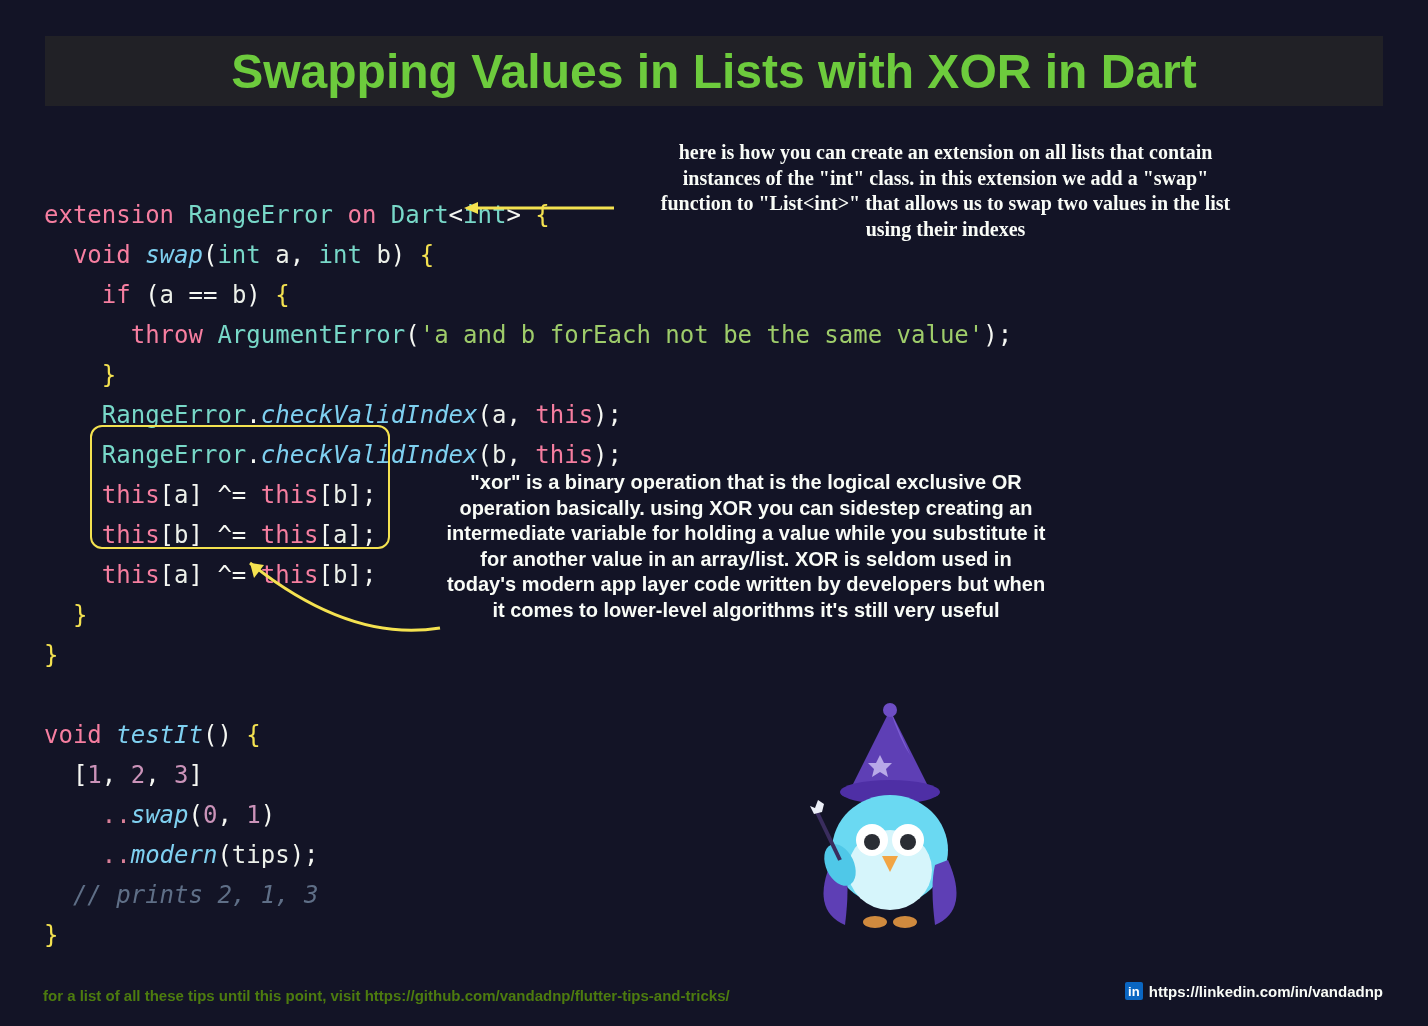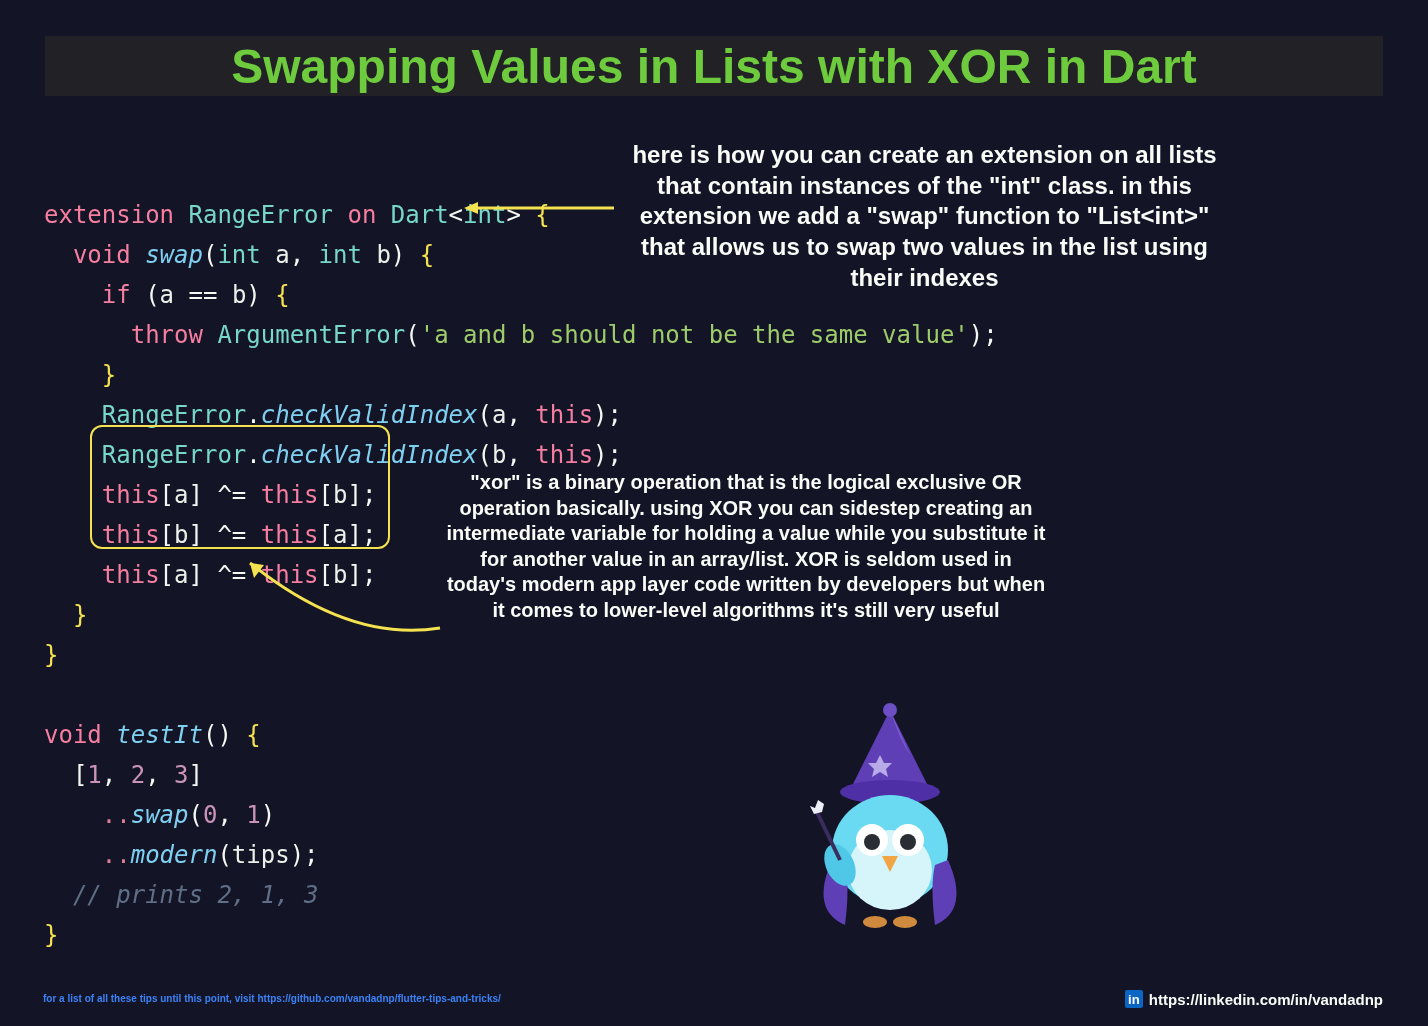--- a/index.html
+++ b/index.html
@@ -9,21 +9,21 @@
     background: #131426;
     font-family: -apple-system, BlinkMacSystemFont, 'Segoe UI', Helvetica, Arial, sans-serif;
     position: relative;
     overflow: hidden;
   }
   .title-bar {
     position: absolute;
     left: 45px;
     top: 36px;
     right: 45px;
-    height: 60px;
+    height: 70px;
     background: #212126;
     display: flex;
     align-items: center;
     justify-content: center;
   }
   .title-text {
     font-size: 48px;
     font-weight: 800;
     color: #6DCB3D;
   }
@@ -54,28 +54,29 @@
     top: 425px;
     width: 300px;
     height: 124px;
     border: 2.5px solid #F4E250;
     border-radius: 12px;
     pointer-events: none;
   }
 
   .annotation1 {
     position: absolute;
-    left: 627px;
+    left: 648px;
     top: 140px;
     width: 595px;
     color: #F9FCF7;
-    font-size: 24px;
+    font-size: 20px;
     font-weight: 700;
     text-align: center;
     line-height: 1.28;
+    font-family: Liberation Serif, serif;
   }
   .annotation2 {
     position: absolute;
     left: 444px;
     top: 470px;
     width: 604px;
     color: #F9FCF7;
     font-size: 20px;
     font-weight: 700;
     text-align: center;
@@ -90,28 +91,28 @@
   .arrow2 {
     position: absolute;
     left: 230px;
     top: 548px;
     pointer-events: none;
   }
   .footer-left {
     position: absolute;
     left: 43px;
     bottom: 22px;
-    color: #3b82f6;
-    font-size: 10px;
+    color: #4d7c0f;
+    font-size: 15px;
     font-weight: 700;
   }
   .footer-right {
     position: absolute;
     right: 45px;
-    bottom: 18px;
+    bottom: 26px;
     color: #F9FCF7;
     font-size: 15px;
     font-weight: 700;
     display: flex;
     align-items: center;
     gap: 6px;
     padding-left: 24px;
   }
   .linkedin-icon {
     width: 18px;
@@ -137,21 +138,21 @@
 <body>
 
 <div class="title-bar">
   <span class="title-text">Swapping Values in Lists with XOR in Dart</span>
 </div>
 
 <div class="code-area">
 <span class="tok-kw">extension</span> <span class="tok-type">RangeError</span> <span class="tok-kw">on</span> <span class="tok-type">Dart</span><span class="tok-punc">&lt;</span><span class="tok-typeparam">int</span><span class="tok-punc">&gt;</span> <span class="tok-brace">{</span>
   <span class="tok-kw">void</span> <span class="tok-fn">swap</span><span class="tok-punc">(</span><span class="tok-type">int</span> <span class="tok-id">a</span><span class="tok-punc">,</span> <span class="tok-type">int</span> <span class="tok-id">b</span><span class="tok-punc">)</span> <span class="tok-brace">{</span>
     <span class="tok-kw">if</span> <span class="tok-punc">(</span><span class="tok-id">a</span> <span class="tok-punc">==</span> <span class="tok-id">b</span><span class="tok-punc">)</span> <span class="tok-brace">{</span>
-      <span class="tok-kw">throw</span> <span class="tok-type">ArgumentError</span><span class="tok-punc">(</span><span class="tok-str">'a and b should not be the same value'</span><span class="tok-punc">)</span><span class="tok-punc">;</span>
+      <span class="tok-kw">throw</span> <span class="tok-type">ArgumentError</span><span class="tok-punc">(</span><span class="tok-str">'a and b forEach not be the same value'</span><span class="tok-punc">)</span><span class="tok-punc">;</span>
     <span class="tok-brace">}</span>
     <span class="tok-type">RangeError</span><span class="tok-punc">.</span><span class="tok-fn">checkValidIndex</span><span class="tok-punc">(</span><span class="tok-id">a</span><span class="tok-punc">,</span> <span class="tok-kw">this</span><span class="tok-punc">)</span><span class="tok-punc">;</span>
     <span class="tok-type">RangeError</span><span class="tok-punc">.</span><span class="tok-fn">checkValidIndex</span><span class="tok-punc">(</span><span class="tok-id">b</span><span class="tok-punc">,</span> <span class="tok-kw">this</span><span class="tok-punc">)</span><span class="tok-punc">;</span>
     <span class="tok-kw">this</span><span class="tok-punc">[</span><span class="tok-id">a</span><span class="tok-punc">]</span> <span class="tok-punc">^=</span> <span class="tok-kw">this</span><span class="tok-punc">[</span><span class="tok-id">b</span><span class="tok-punc">]</span><span class="tok-punc">;</span>
     <span class="tok-kw">this</span><span class="tok-punc">[</span><span class="tok-id">b</span><span class="tok-punc">]</span> <span class="tok-punc">^=</span> <span class="tok-kw">this</span><span class="tok-punc">[</span><span class="tok-id">a</span><span class="tok-punc">]</span><span class="tok-punc">;</span>
     <span class="tok-kw">this</span><span class="tok-punc">[</span><span class="tok-id">a</span><span class="tok-punc">]</span> <span class="tok-punc">^=</span> <span class="tok-kw">this</span><span class="tok-punc">[</span><span class="tok-id">b</span><span class="tok-punc">]</span><span class="tok-punc">;</span>
   <span class="tok-brace">}</span>
 <span class="tok-brace">}</span>
 
 <span class="tok-kw">void</span> <span class="tok-fn">testIt</span><span class="tok-punc">(</span><span class="tok-punc">)</span> <span class="tok-brace">{</span>

